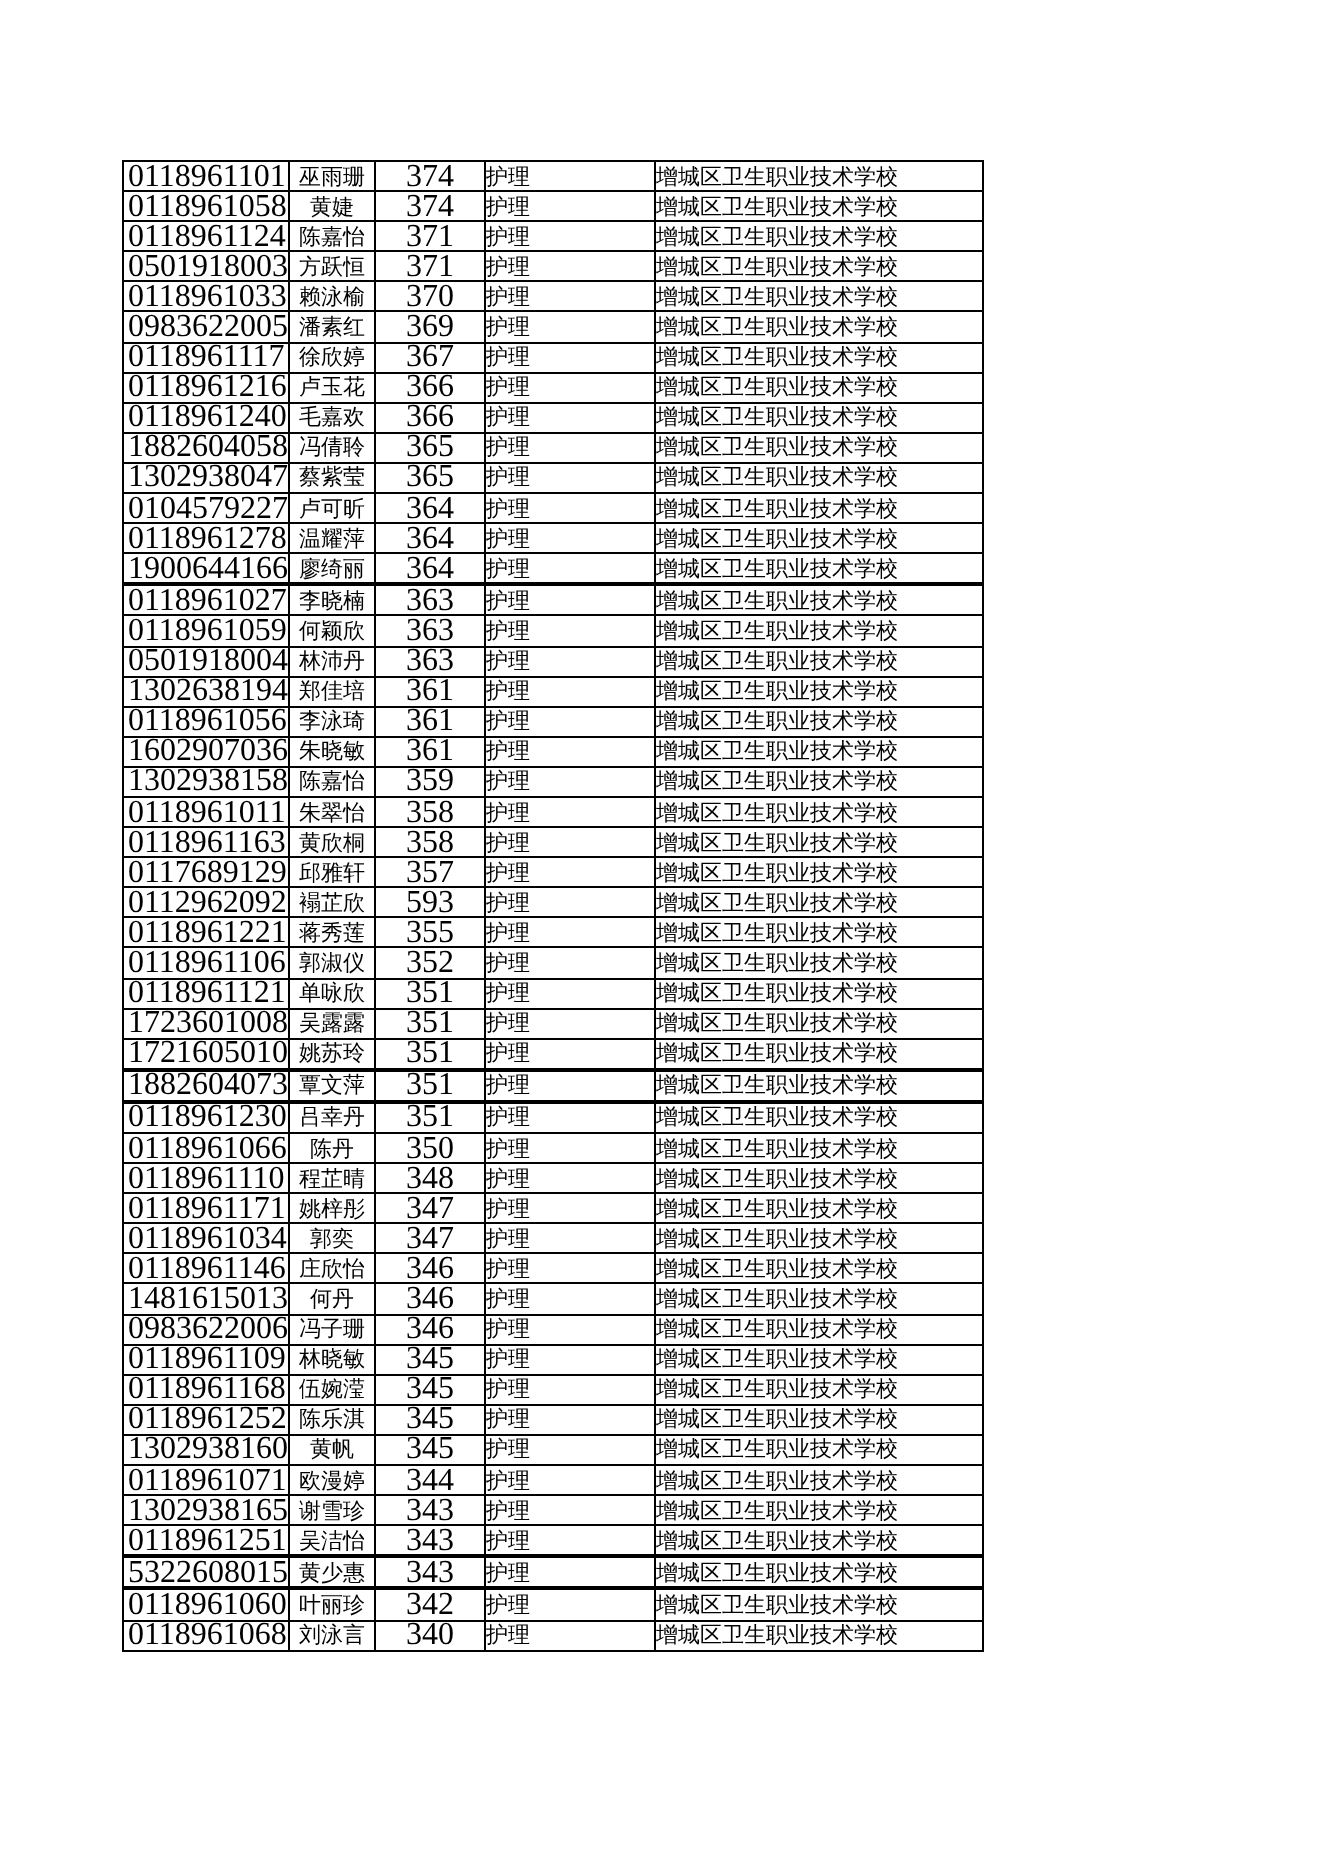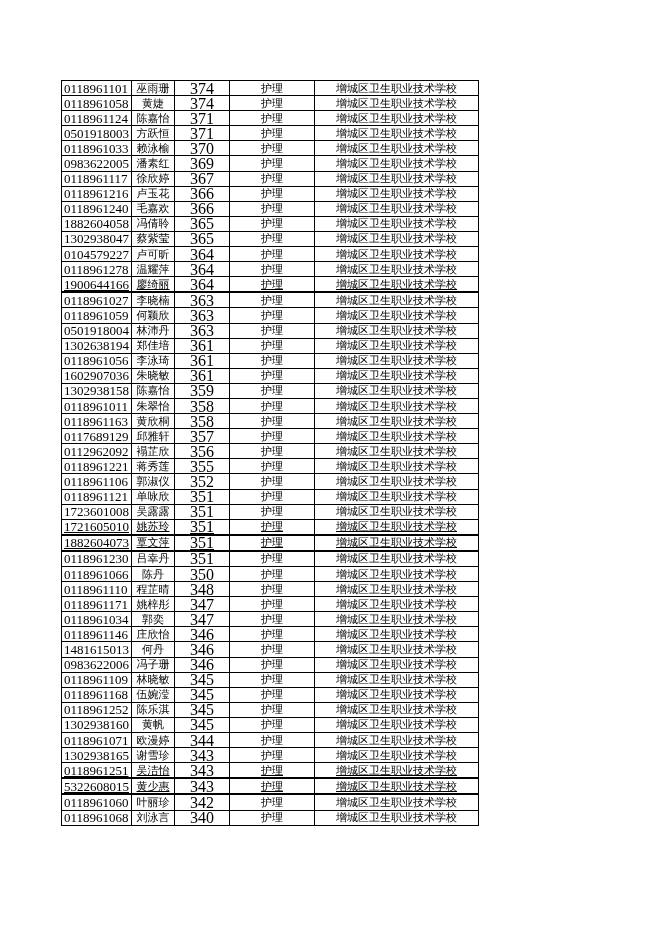--- a/index.html
+++ b/index.html
@@ -27,26 +27,26 @@
       border: 1.5px solid #000;
     }
     td {
       height: 14.1px;
       padding: 0;
       border: 1px solid #000;
       line-height: 13px;
       white-space: nowrap;
       overflow: hidden;
     }
-    td.c-id { width: 67px; text-align: left; padding-left: 2px; font-family: "Liberation Serif", serif; font-size: 13px; }
+    td.c-id { width: 67px; text-align: left; padding-left: 2px; font-family: "Liberation Serif", serif; font-size: 16px; }
     td.c-name { width: 42px; text-align: center; }
     td.c-score { width: 54px; text-align: center; font-family: "Liberation Serif", serif; font-size: 16px; }
-    td.c-major { width: 84px; text-align: center; }
-    td.c-school { width: 163px; text-align: center; }
-    tr.thick-bottom td { border-bottom: 2px solid #000; text-decoration: underline; }
+    td.c-major { width: 84px; text-align: left; }
+    td.c-school { width: 163px; text-align: left; }
+    tr.thick-bottom td { border-bottom: 2px solid #000; }
   </style>
 </head>
 <body>
 
 <div class="sheet">
   <table>
     <tbody id="tbody">
 
     <tr style="">
         <td class="c-id">0118961101</td>
@@ -212,21 +212,21 @@
         <tr style="">
         <td class="c-id">0117689129</td>
         <td class="c-name">邱雅轩</td>
         <td class="c-score">357</td>
         <td class="c-major">护理</td>
         <td class="c-school">增城区卫生职业技术学校</td>
       </tr>
         <tr style="">
         <td class="c-id">0112962092</td>
         <td class="c-name">褟芷欣</td>
-        <td class="c-score">356</td>
+        <td class="c-score">593</td>
         <td class="c-major">护理</td>
         <td class="c-school">增城区卫生职业技术学校</td>
       </tr>
         <tr style="">
         <td class="c-id">0118961221</td>
         <td class="c-name">蒋秀莲</td>
         <td class="c-score">355</td>
         <td class="c-major">护理</td>
         <td class="c-school">增城区卫生职业技术学校</td>
       </tr>

